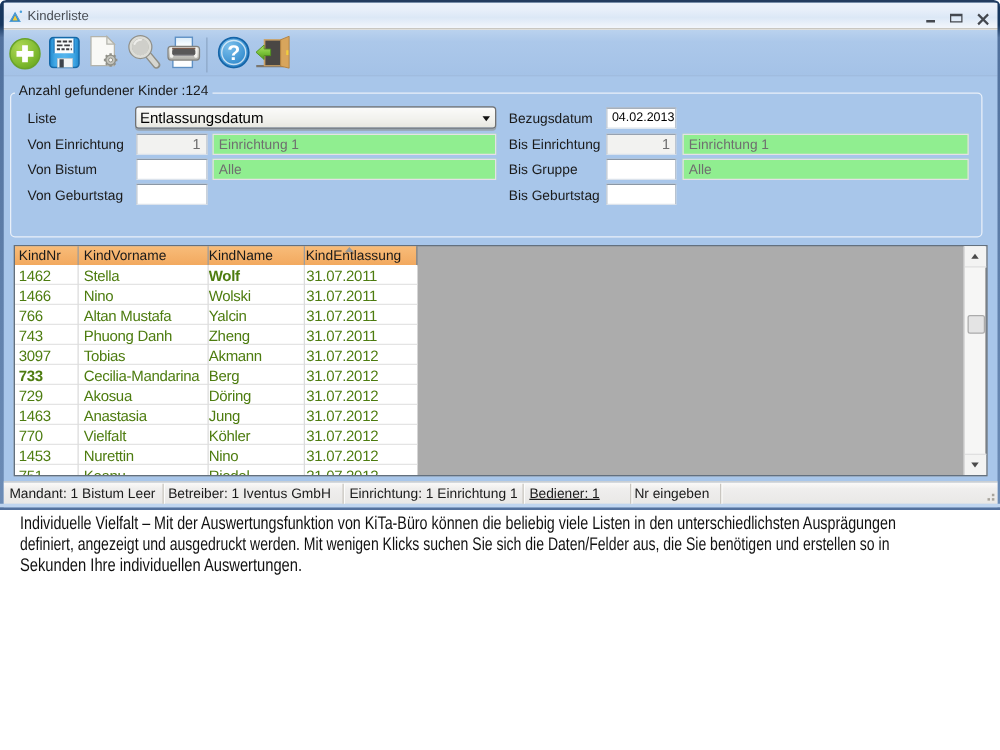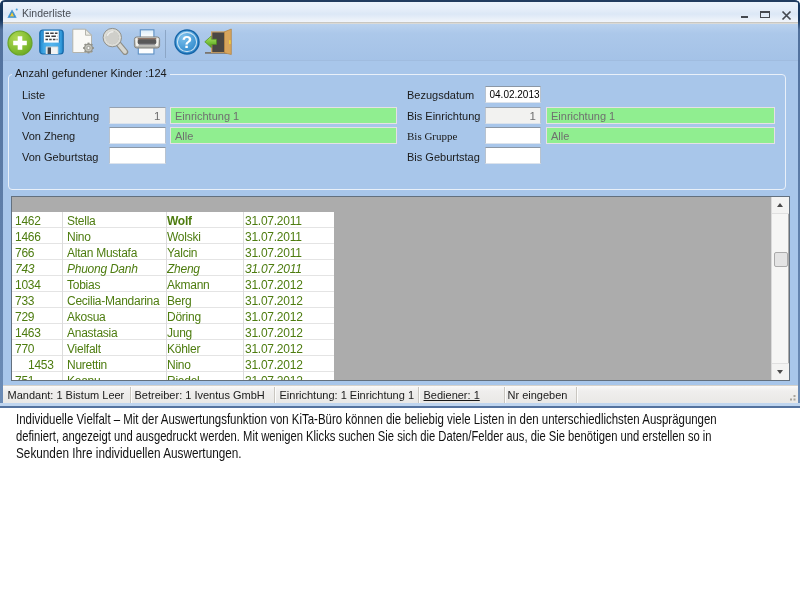--- a/index.html
+++ b/index.html
@@ -201,73 +201,89 @@
     <path d="M20.5 3.8 L27.3 1 L27.3 26.5 L20.5 24.9 z" fill="#D8A55C" stroke="#B07F3E" stroke-width="0.7"></path>
     <rect x="25" y="12.2" width="1.7" height="3.8" fill="#F2CE3C"></rect>
     <path d="M0.8 13.8 L7.3 8 V11.2 H12.5 V16.5 H7.3 V19.6 z" fill="url(#ar)" stroke="#4E8F1C" stroke-width="0.7"></path>
   </svg>
 
   <div id="groupbox"></div>
   <div id="grouplabel">Anzahl gefundener Kinder :124</div>
 
   <div class="lbl" style="left:22px; top:89px;">Liste</div>
   <div class="lbl" style="left:22px; top:110px;">Von Einrichtung</div>
-  <div class="lbl" style="left:22px; top:130px;">Von Zheng</div>
+  <div class="lbl" style="left:22px; top:130px;">Von Bistum</div>
   <div class="lbl" style="left:22px; top:150.5px;">Von Geburtstag</div>
+  <div id="combo">
+      <span style="position:absolute; left:3px; top:1.5px;">Entlassungsdatum</span>
+      <span class="arrow"></span>
+    </div>
   <div class="tb-dis" style="left:108.5px; top:107px; width:57px; height:16.5px; padding:1.5px 4px 0 0;">1</div>
   <div class="green" style="left:170px; top:106.5px; width:227px; height:17px; padding:2px 0 0 4px;">Einrichtung 1</div>
   <div class="tb" style="left:108.5px; top:127px; width:57px; height:17px;"></div>
   <div class="green" style="left:170px; top:126.5px; width:227px; height:17px; padding:2px 0 0 4px;">Alle</div>
   <div class="tb" style="left:108.5px; top:147px; width:57px; height:16.5px;"></div>
 
   <div class="lbl" style="left:407px; top:89px;">Bezugsdatum</div>
   <div class="lbl" style="left:407px; top:110px;">Bis Einrichtung</div>
-  <div class="lbl" style="left:407px; top:130px;font-family:Liberation Serif, serif;">Bis Gruppe</div>
+  <div class="lbl" style="left:407px; top:130px;">Bis Gruppe</div>
   <div class="lbl" style="left:407px; top:150.5px;">Bis Geburtstag</div>
   <div class="tb" style="left:485px; top:85.5px; width:56px; height:17.5px; padding:2.5px 0 0 3.5px; font-size:10px;">04.02.2013</div>
   <div class="tb-dis" style="left:485px; top:107px; width:56px; height:16.5px; padding:1.5px 4px 0 0;">1</div>
   <div class="green" style="left:546px; top:106.5px; width:229px; height:17px; padding:2px 0 0 4px;">Einrichtung 1</div>
   <div class="tb" style="left:485px; top:127px; width:56px; height:17px;"></div>
   <div class="green" style="left:546px; top:126.5px; width:229px; height:17px; padding:2px 0 0 4px;">Alle</div>
   <div class="tb" style="left:485px; top:147px; width:56px; height:16.5px;"></div>
 
   <div id="grid">
+    <div id="ghead">
+      <span class="gh" style="left:3px;">KindNr</span>
+      <span class="gh" style="left:55px;">KindVorname</span>
+      <span class="gh" style="left:155px;">KindName</span>
+      <span class="gh" style="left:232.5px;">KindEntlassung</span>
+      <span class="gvsep" style="left:50px;"></span>
+      <span class="gvsep" style="left:154px;"></span>
+      <span class="gvsep" style="left:230.5px;"></span>
+      <svg style="position:absolute; left:263px; top:0;" width="9" height="5" viewBox="0 0 9 5">
+          <polygon points="4.5,0.5 8,4.5 1,4.5" fill="#9A9A9A"></polygon>
+        </svg>
+    </div>
     <div id="gbody">
       <div class="grow" style="top:0px;">
           <span class="gc" style="left:3px;">1462</span>
           <span class="gc" style="left:55px;">Stella</span>
           <span class="gc" style="left:155px;font-weight:bold;">Wolf</span>
           <span class="gc" style="left:233px;">31.07.2011</span>
         </div>
       <div class="grow" style="top:16px;">
           <span class="gc" style="left:3px;">1466</span>
           <span class="gc" style="left:55px;">Nino</span>
           <span class="gc" style="left:155px;">Wolski</span>
           <span class="gc" style="left:233px;">31.07.2011</span>
         </div>
       <div class="grow" style="top:32px;">
           <span class="gc" style="left:3px;">766</span>
           <span class="gc" style="left:55px;">Altan Mustafa</span>
           <span class="gc" style="left:155px;">Yalcin</span>
           <span class="gc" style="left:233px;">31.07.2011</span>
         </div>
-      <div class="grow" style="top:48px;font-style:italic;">
+      <div class="grow" style="top:48px;">
           <span class="gc" style="left:3px;">743</span>
           <span class="gc" style="left:55px;">Phuong Danh</span>
           <span class="gc" style="left:155px;">Zheng</span>
           <span class="gc" style="left:233px;">31.07.2011</span>
         </div>
       <div class="grow" style="top:64px;">
-          <span class="gc" style="left:3px;">1034</span>
+          <span class="gc" style="left:3px;">3097</span>
           <span class="gc" style="left:55px;text-align:center;">Tobias</span>
           <span class="gc" style="left:155px;">Akmann</span>
           <span class="gc" style="left:233px;">31.07.2012</span>
         </div>
       <div class="grow" style="top:80px;">
-          <span class="gc" style="left:3px;">733</span>
+          <span class="gc" style="left:3px;font-weight:bold;">733</span>
           <span class="gc" style="left:55px;">Cecilia-Mandarina</span>
           <span class="gc" style="left:155px;">Berg</span>
           <span class="gc" style="left:233px;">31.07.2012</span>
         </div>
       <div class="grow" style="top:96px;padding-left:27px;">
           <span class="gc" style="left:3px;">729</span>
           <span class="gc" style="left:55px;">Akosua</span>
           <span class="gc" style="left:155px;">Döring</span>
           <span class="gc" style="left:233px;">31.07.2012</span>
         </div>
@@ -277,21 +293,21 @@
           <span class="gc" style="left:155px;">Jung</span>
           <span class="gc" style="left:233px;">31.07.2012</span>
         </div>
       <div class="grow" style="top:128px;">
           <span class="gc" style="left:3px;">770</span>
           <span class="gc" style="left:55px;">Vielfalt</span>
           <span class="gc" style="left:155px;">Köhler</span>
           <span class="gc" style="left:233px;">31.07.2012</span>
         </div>
       <div class="grow" style="top:144px;">
-          <span class="gc" style="left:16px;">1453</span>
+          <span class="gc" style="left:3px;">1453</span>
           <span class="gc" style="left:55px;">Nurettin</span>
           <span class="gc" style="left:155px;">Nino</span>
           <span class="gc" style="left:233px;">31.07.2012</span>
         </div>
       <div class="grow" style="top:160px;">
           <span class="gc" style="left:3px;">751</span>
           <span class="gc" style="left:55px;">Keanu</span>
           <span class="gc" style="left:155px;">Riedel</span>
           <span class="gc" style="left:233px;">31.07.2012</span>
         </div>

